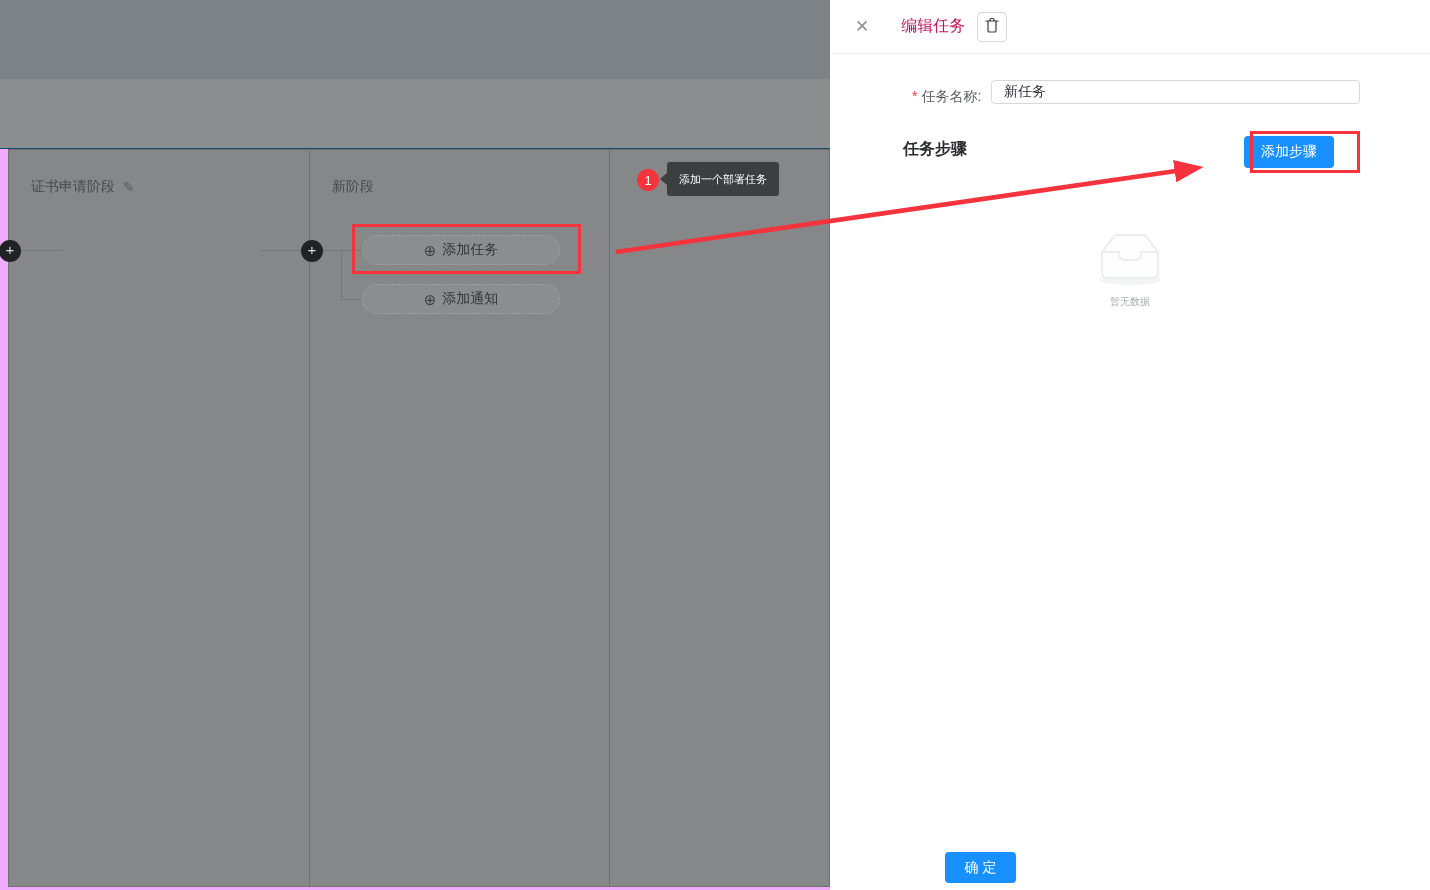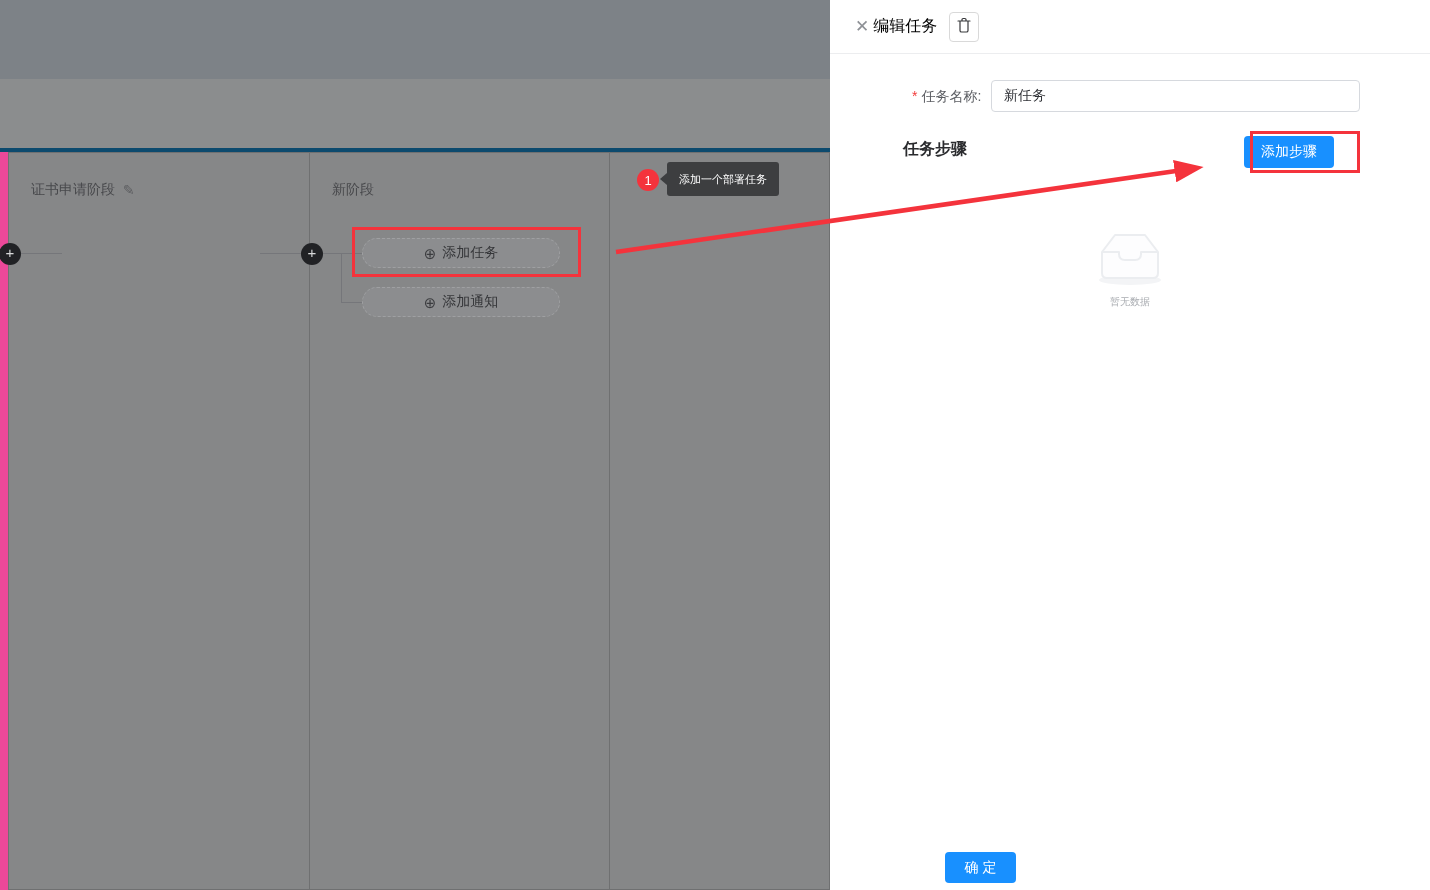--- a/index.html
+++ b/index.html
@@ -4,21 +4,21 @@
 <style>
   * { margin:0; padding:0; box-sizing:border-box; }
   html,body { width:1430px; height:890px; overflow:hidden; background:#898a8b;
               font-family:"Liberation Sans","DejaVu Sans",sans-serif; position:relative; }
 
   
   .left-app { position:absolute; left:0; top:0; width:830px; height:890px; }
   .band-top    { position:absolute; left:0; top:0;  width:100%; height:79px; background:#7d8287; }
   .band-tool   { position:absolute; left:0; top:79px; width:100%; height:69px; background:#8b8d8e; }
   .canvas { position:absolute; left:0; top:148px; width:830px; height:742px;
-            background:#ec4899; border-top:4px solid #0c4a6e; }
+            background:#f0abfc; border-top:1px solid #0c4a6e; }
   .stage-col { position:absolute; top:0; height:738px; background:#868788; border:1px solid #6f7071; }
   .col-1 { left:8px;   width:302px; }
   .col-2 { left:309px; width:301px;padding-left:44px; }
   .col-3 { left:609px; width:221px; }
   .stage-head { position:absolute; top:28px; left:22px; font-size:14px; color:#48494c;
                 display:flex; align-items:center; white-space:nowrap; }
   .edit-pencil { margin-left:8px; font-size:14px; color:#5c5d60; transform:rotate(0deg); cursor:pointer; }
 
   .conn { position:absolute; background:#75767a; }
   .plus-node { position:absolute; width:22px; height:22px; border-radius:50%;
@@ -43,27 +43,27 @@
               background:#3d3e40; color:#fff; font-size:11px; padding:0 12px; border-radius:3px;
               z-index:60; white-space:nowrap; }
   .tour-tip:before { content:""; position:absolute; left:-7px; top:11px; border-top:6px solid transparent;
                      border-bottom:6px solid transparent; border-right:7px solid #3d3e40; }
 
   
   .drawer { position:absolute; left:830px; top:0; width:600px; height:890px; background:#fff; z-index:20; }
   .drawer-head { height:54px; border-bottom:1px solid #ecedef; display:flex; align-items:center;
                  padding-left:25px; }
   .close-x { font-size:17px; color:#8e9196; cursor:pointer; line-height:1; }
-  .drawer-title { font-size:16px; color:#000000; margin-left:4px; }
+  .drawer-title { font-size:16px; color:#be185d; margin-left:32px; }
   .trash-btn { width:30px; height:30px; border:1px solid #d9d9d9; border-radius:4px; background:#fff;
                margin-left:12px; display:flex; align-items:center; justify-content:center; cursor:pointer; }
   .form-label { position:absolute; left:82px; top:80px; height:32px; line-height:32px;
                 font-size:14px; color:#5c5e63; }
   .req-star { color:#f23a3a; margin-right:4px; }
-  .name-input { position:absolute; left:161px; top:80px; width:369px; height:32px;
+  .name-input { position:absolute; left:161px; top:80px; width:369px; height:24px;
                 border:1px solid #d6d9de; border-radius:4px; padding:0 12px; font-size:14px;
                 color:#303237; outline:none; font-family:inherit; }
   .steps-heading { position:absolute; left:73px; top:139px; font-size:16px; font-weight:700; color:#2a2b2e; }
   .hl-add-step { left:420px; top:131px; width:110px; height:42px; }
   .btn-blue { background:#1890ff; color:#fff; border:none; border-radius:4px; font-size:14px;
               cursor:pointer; font-family:inherit; }
   .add-step-btn { position:absolute; left:414px; top:136px; width:90px; height:32px; }
   .empty-wrap { position:absolute; left:0; top:223px; width:100%; text-align:center; }
   .empty-text { margin-top:2px; font-size:10px; color:#a9acb1; }
   .confirm-btn { position:absolute; left:115px; top:852px; width:71px; height:31px; }

